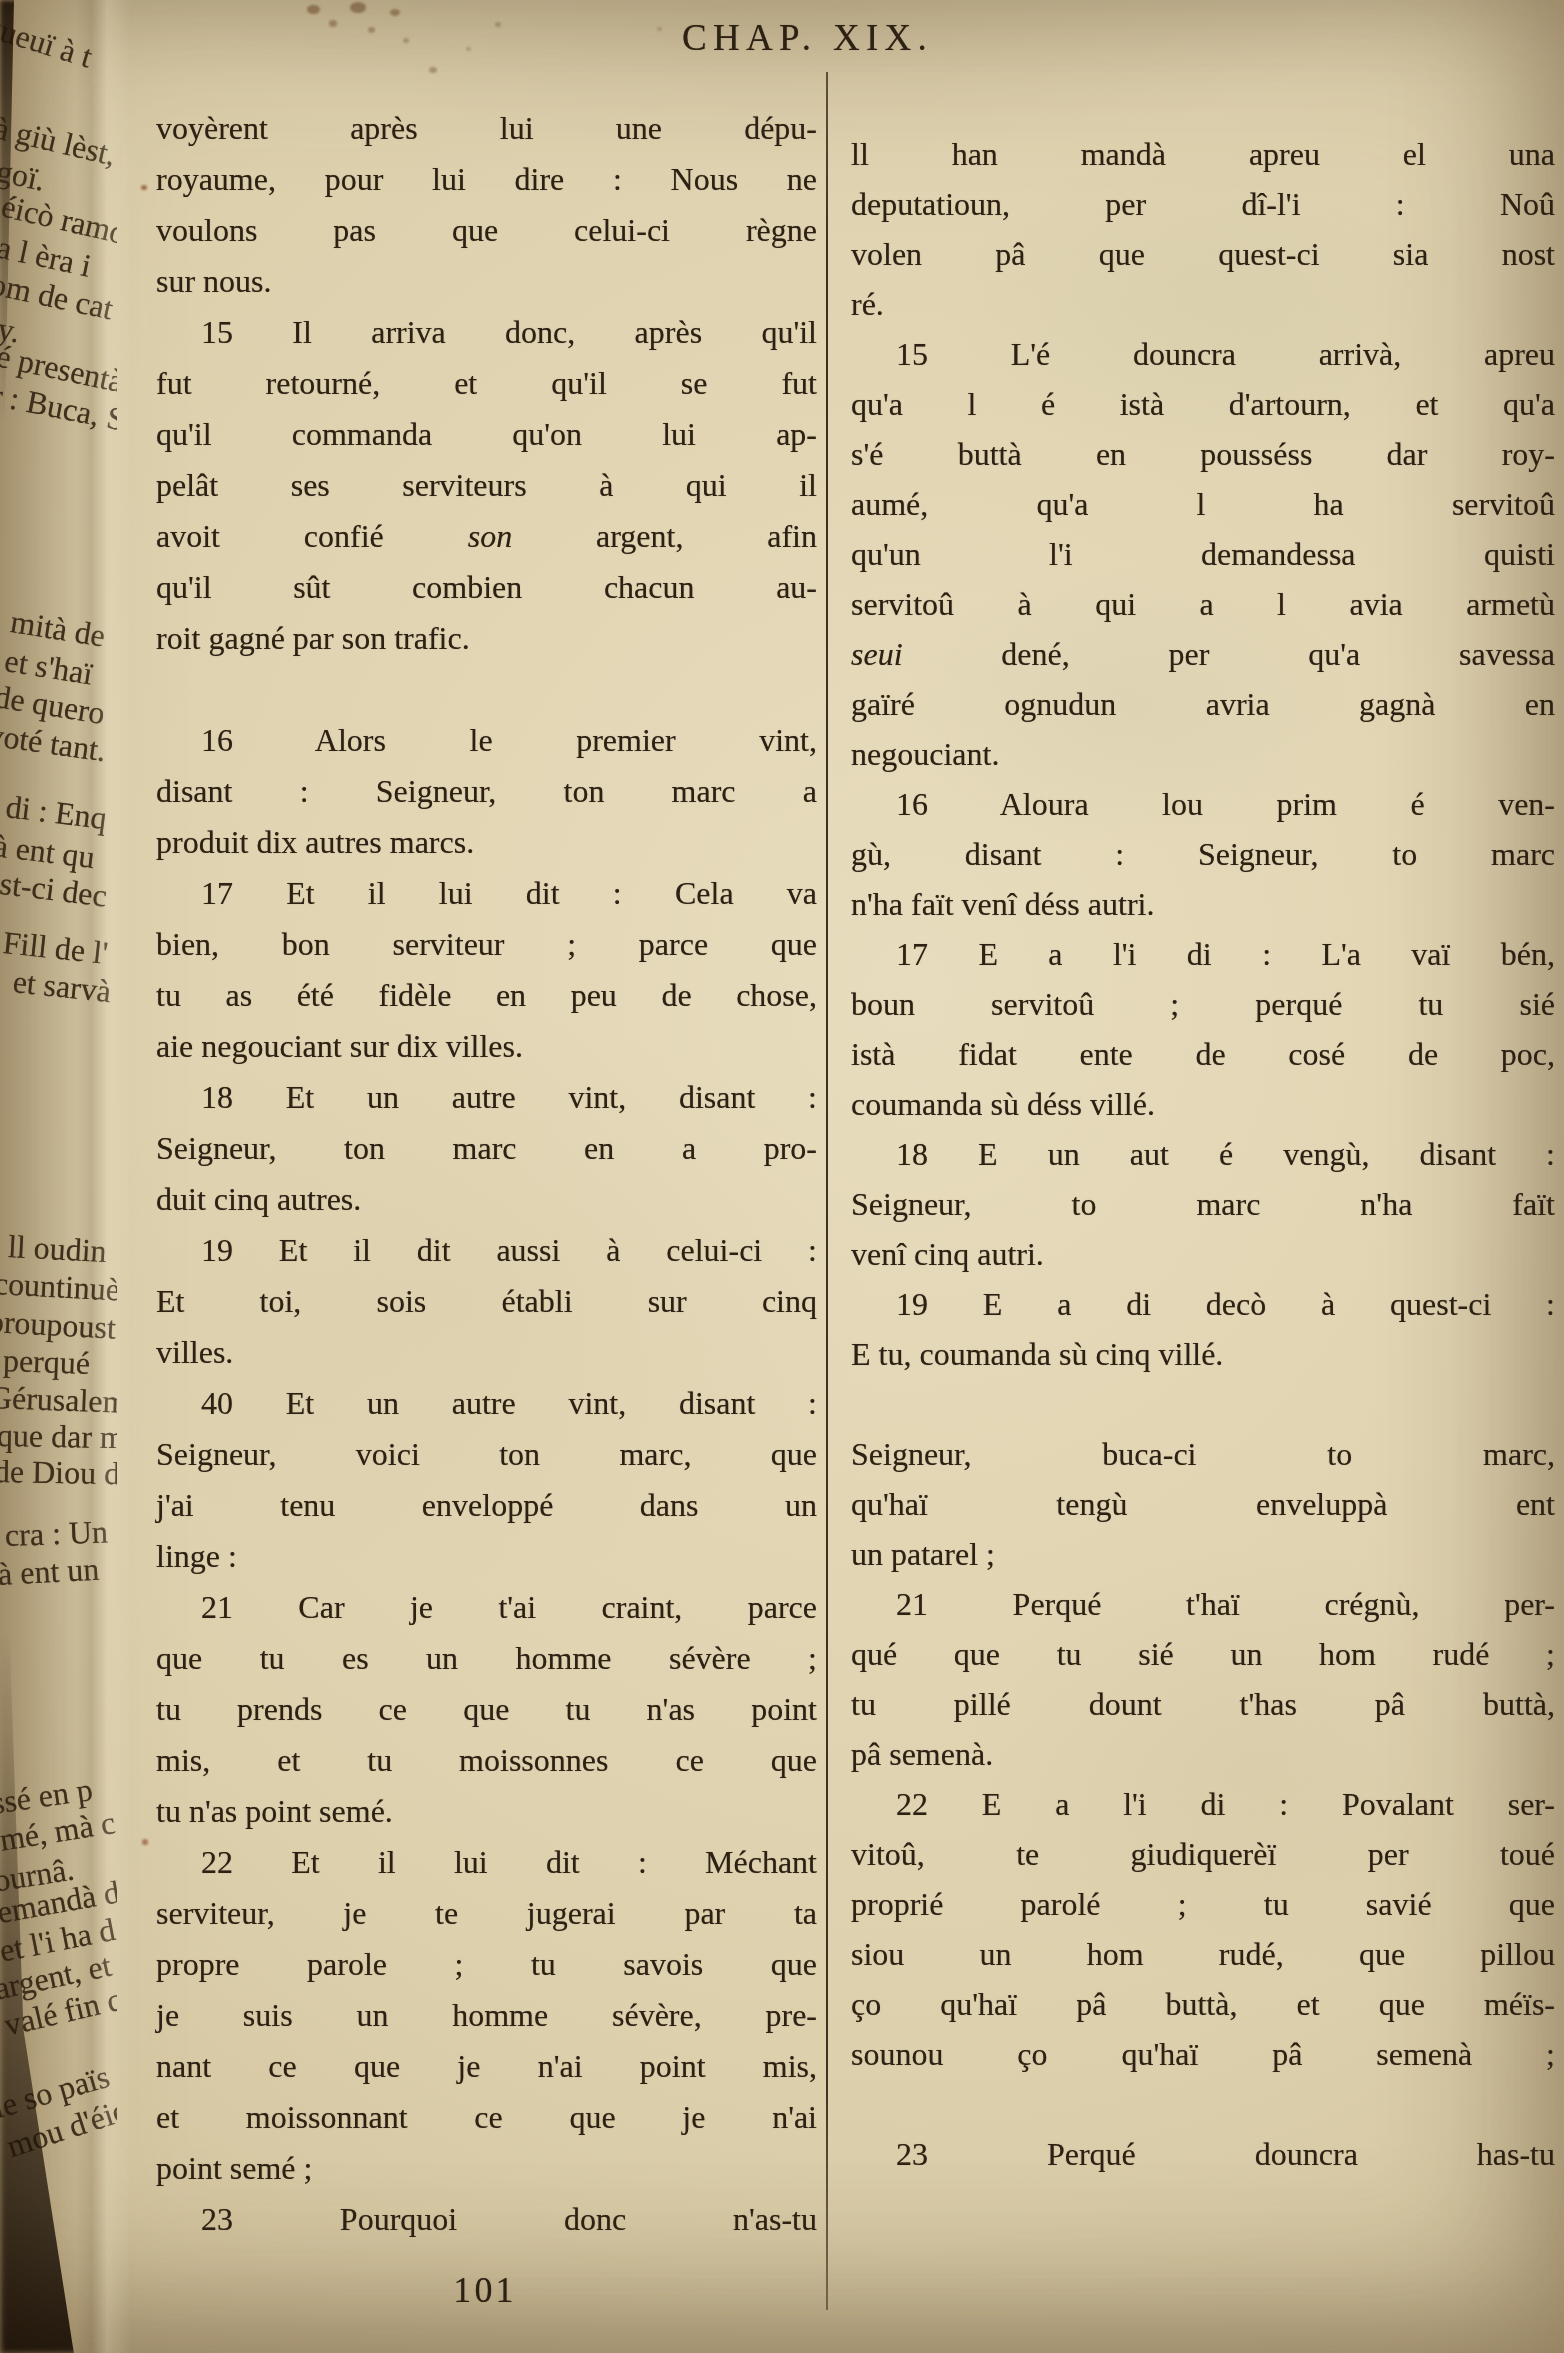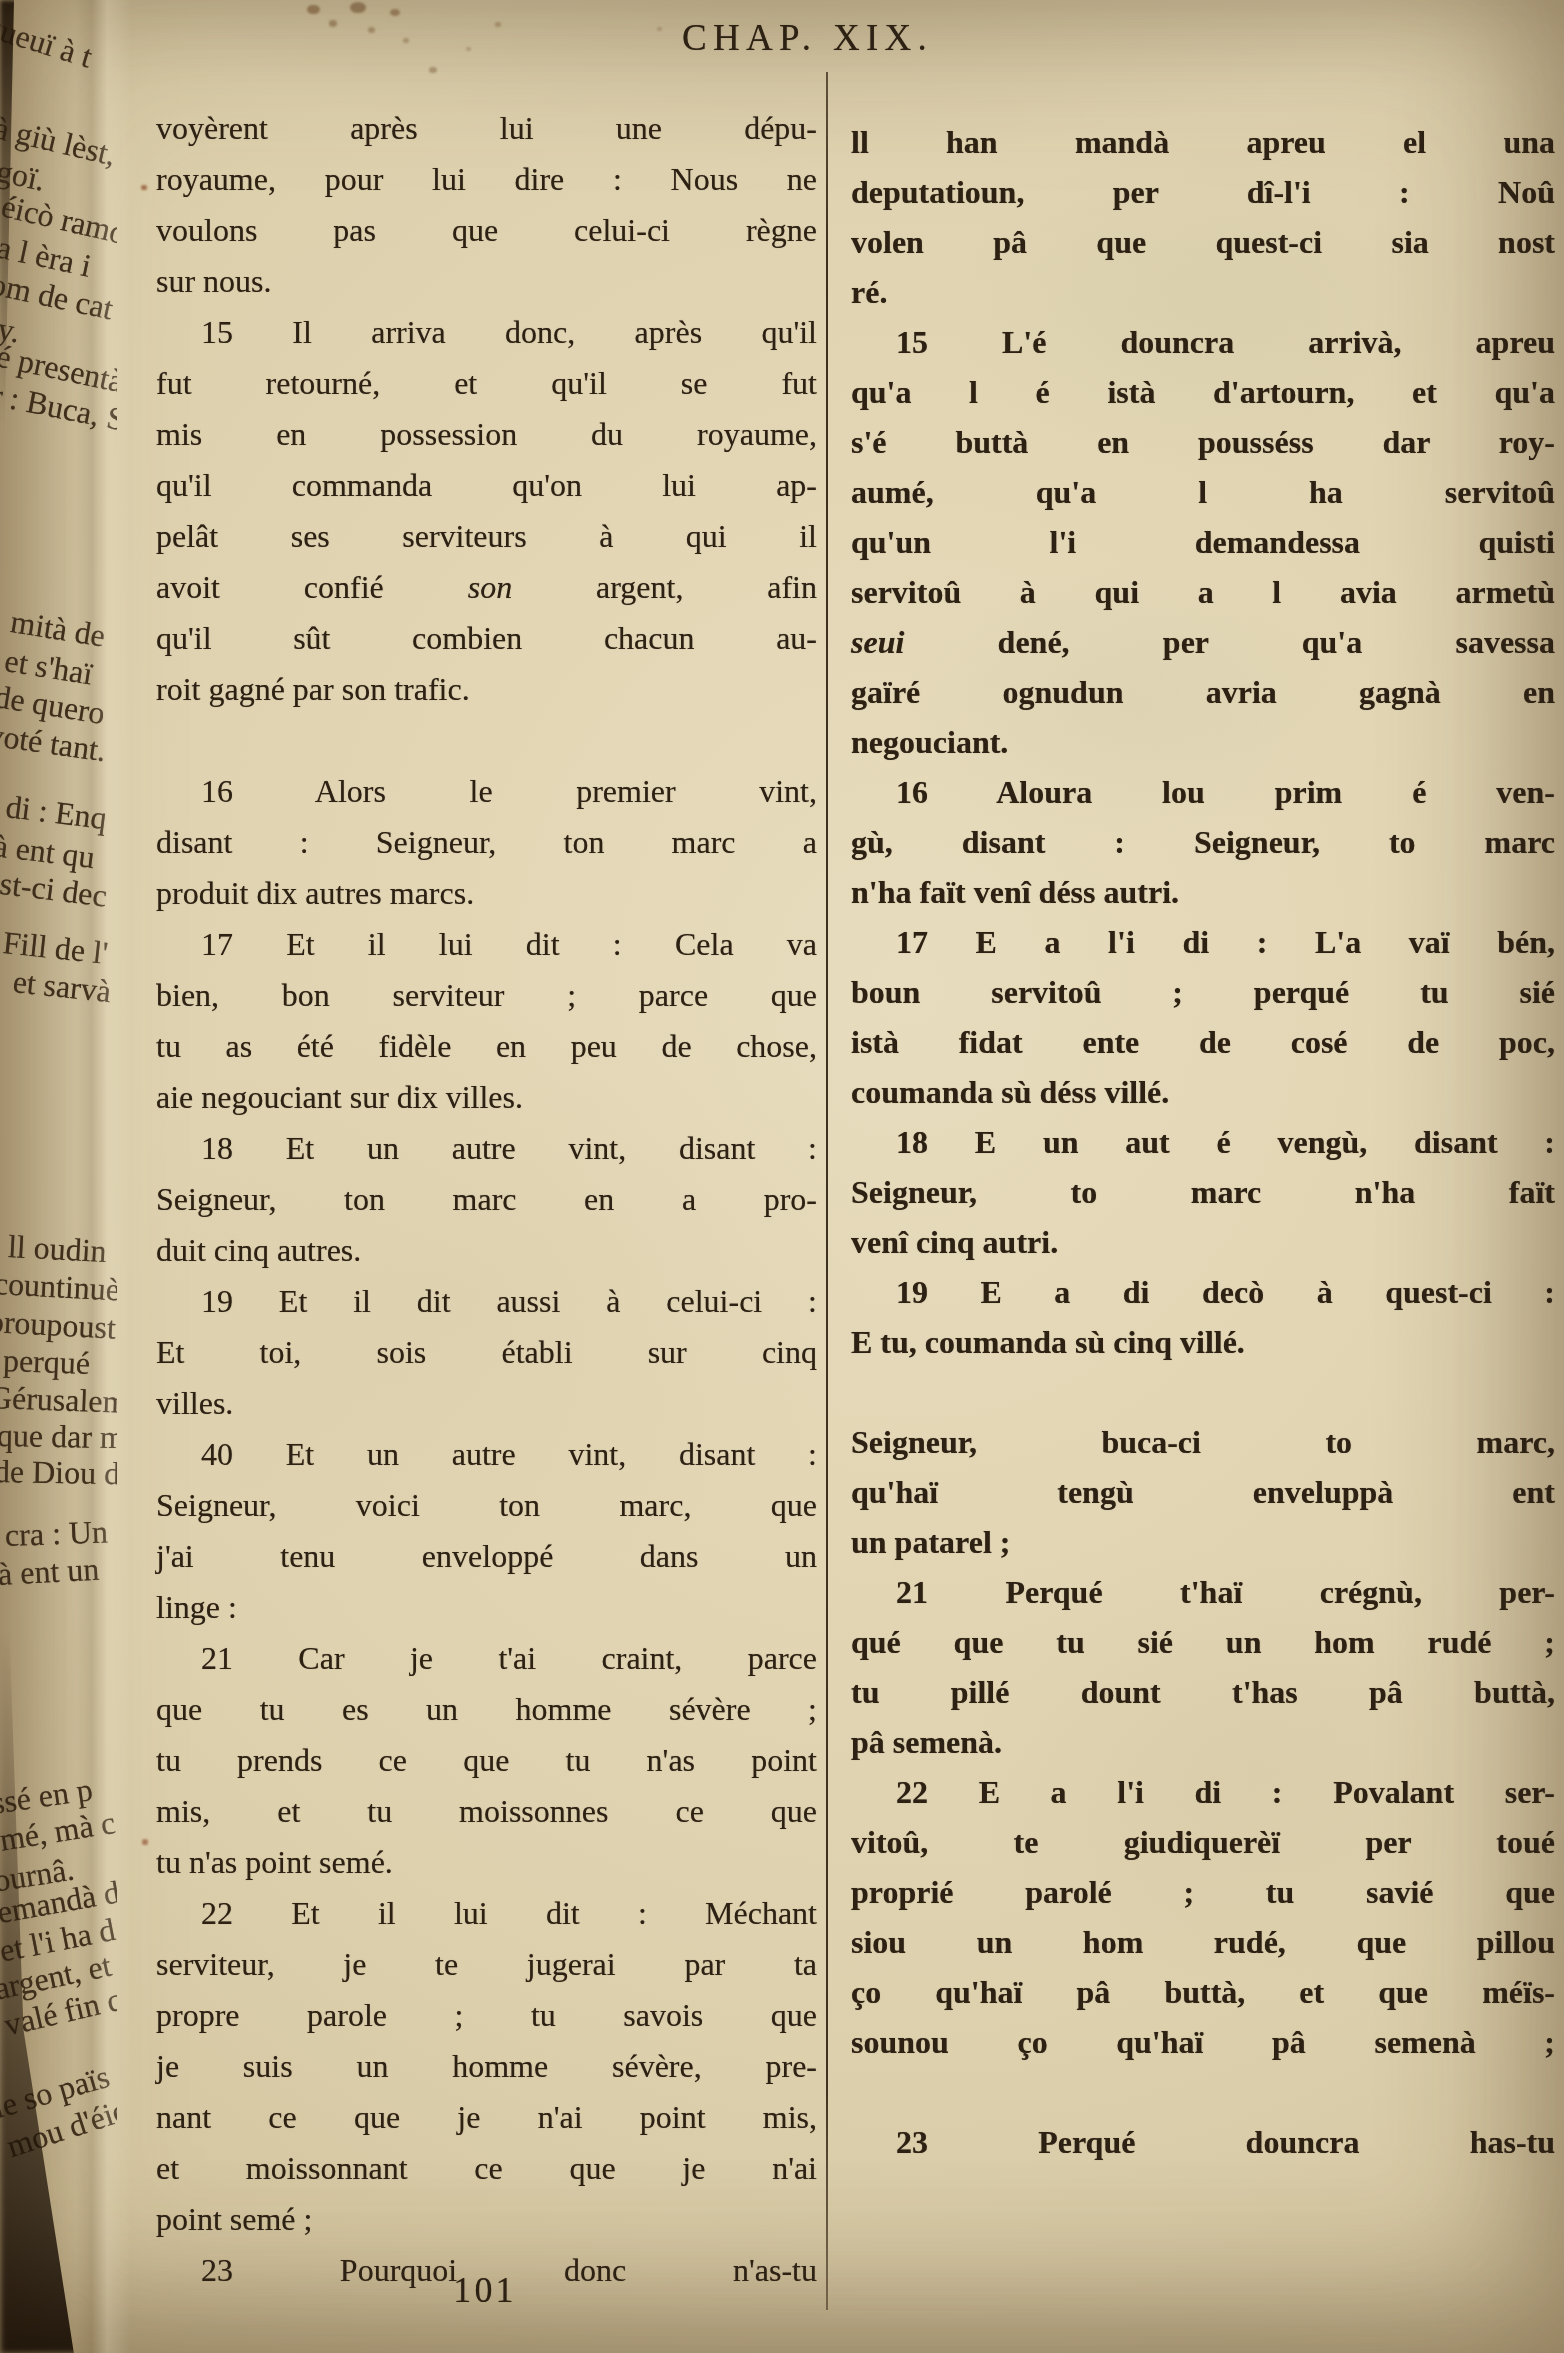--- a/index.html
+++ b/index.html
@@ -50,21 +50,21 @@
     filter:blur(3.1px);
   }
   .spot{position:absolute;border-radius:50%;filter:blur(1.2px);}
   .header{
     position:absolute;top:15.6px;left:682px;
     font-size:37px;letter-spacing:6.3px;color:#2d2114;
     text-shadow:0 0 0.8px rgba(45,33,20,.55);
   }
   .col{position:absolute;font-size:32px;color:#2d2114;text-shadow:0 0 0.8px rgba(45,33,20,.5);}
   .col.left{left:156px;top:103px;width:661px;line-height:51px;}
-  .col.right{left:851px;top:117px;width:704px;line-height:50px;font-weight:bold;}
+  .col.right{left:851px;top:129px;width:704px;line-height:50px;}
   .col.left  .line{height:51px;}
   .col.right .line{height:50px;}
   .line{text-align:justify;text-align-last:justify;overflow:visible;}
   .line.end{text-align-last:left;}
   .line.ind{text-indent:45px;}
   .line i{font-style:italic;}
   .divider{
     position:absolute;left:826px;top:72px;width:2.3px;height:2238px;
     background:linear-gradient(180deg, rgba(58,42,24,.75), rgba(52,38,20,.95) 8%, rgba(46,33,17,.9) 90%, rgba(58,42,24,.55));
   }
@@ -138,21 +138,20 @@
 
   <div class="header">CHAP. XIX.</div>
 
   <div class="col left" id="col-left">
       <div class="line">voyèrent après lui une dépu-</div>
       <div class="line">royaume, pour lui dire : Nous ne</div>
       <div class="line">voulons pas que celui-ci règne</div>
       <div class="line end">sur nous.</div>
       <div class="line ind">15 Il arriva donc, après qu'il</div>
       <div class="line">fut retourné, et qu'il se fut</div>
-      <div class="line">mis en possession du royaume,</div>
       <div class="line">qu'il commanda qu'on lui ap-</div>
       <div class="line">pelât ses serviteurs à qui il</div>
       <div class="line">avoit confié <i>son</i> argent, afin</div>
       <div class="line">qu'il sût combien chacun au-</div>
       <div class="line end">roit gagné par son trafic.</div>
       <div class="line blank"></div>
       <div class="line ind">16 Alors le premier vint,</div>
       <div class="line">disant : Seigneur, ton marc a</div>
       <div class="line end">produit dix autres marcs.</div>
       <div class="line ind">17 Et il lui dit : Cela va</div>

